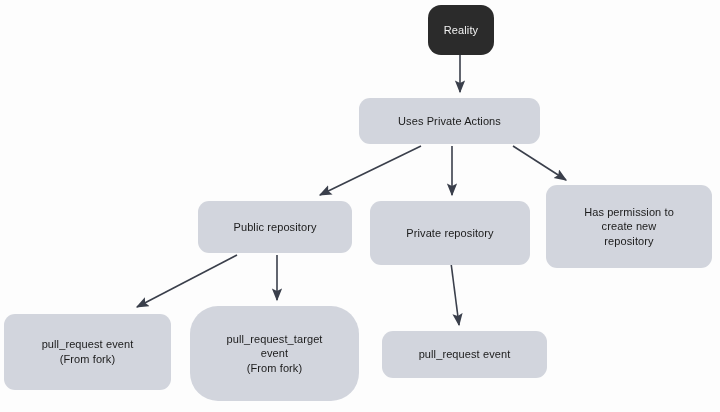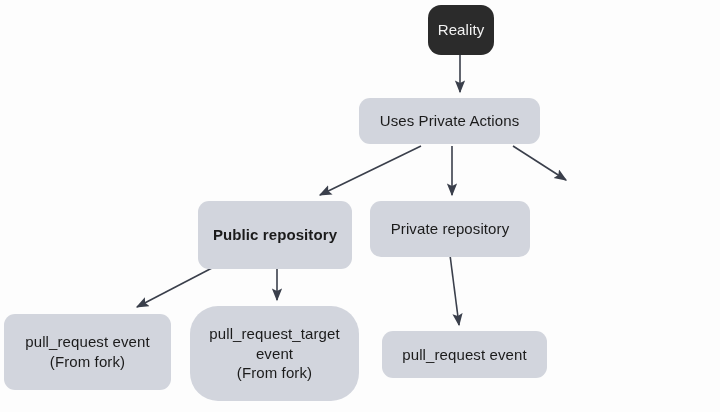--- a/index.html
+++ b/index.html
@@ -32,40 +32,40 @@
   .node {
     position: absolute;
     box-sizing: border-box;
     display: flex;
     align-items: center;
     justify-content: center;
     text-align: center;
     border-radius: 11px;
     background: #d2d5dd;
     color: #1b1b1b;
-    font-size: 15px;
+    font-size: 11px;
     line-height: 1.32;
     letter-spacing: 0.1px;
     padding: 4px 8px;
     z-index: 2;
   }
   .node.root {
     background: #2b2b2b;
     color: #f2f2f2;
     border-radius: 13px;
   }
   .node-label {
     display: block;
     white-space: pre-line;
   }
   
   #node-reality          { left: 428px; top: 5px;   width: 66px;  height: 50px; }
   #node-uses-actions     { left: 359px; top: 98px;  width: 181px; height: 46px; }
-  #node-public-repo      { left: 198px; top: 201px; width: 154px; height: 68px; font-weight: bold; }
-  #node-private-repo     { left: 370px; top: 201px; width: 160px; height: 56px; }
+  #node-public-repo      { left: 198px; top: 201px; width: 154px; height: 52px; }
+  #node-private-repo     { left: 370px; top: 201px; width: 160px; height: 64px; }
   #node-has-permission   { left: 546px; top: 185px; width: 166px; height: 83px; }
   #node-pr-event-fork    { left: 4px;   top: 314px; width: 167px; height: 76px; }
   #node-pr-target-fork   { left: 190px; top: 306px; width: 169px; height: 95px; border-radius: 28px; }
   #node-pr-event-private { left: 382px; top: 331px; width: 165px; height: 47px; }
 </style>
 </head>
 <body>
 
 <div id="diagram-root">
 
@@ -95,20 +95,25 @@
   </div>
 
   <div class="node" id="node-public-repo">
     <span class="node-label">Public repository</span>
   </div>
 
   <div class="node" id="node-private-repo">
     <span class="node-label">Private repository</span>
   </div>
 
+  <div class="node" id="node-has-permission">
+    <span class="node-label">Has permission to
+create new
+repository</span>
+  </div>
 
   <div class="node" id="node-pr-event-fork">
     <span class="node-label">pull_request event
 (From fork)</span>
   </div>
 
   <div class="node" id="node-pr-target-fork">
     <span class="node-label">pull_request_target
 event
 (From fork)</span>

